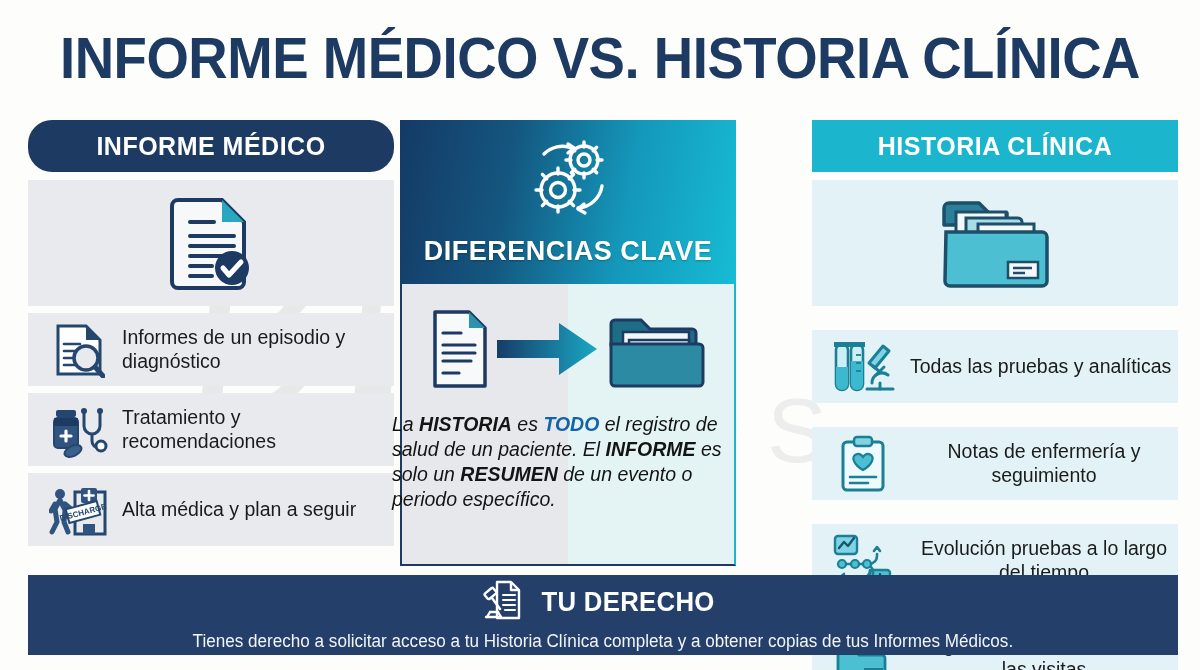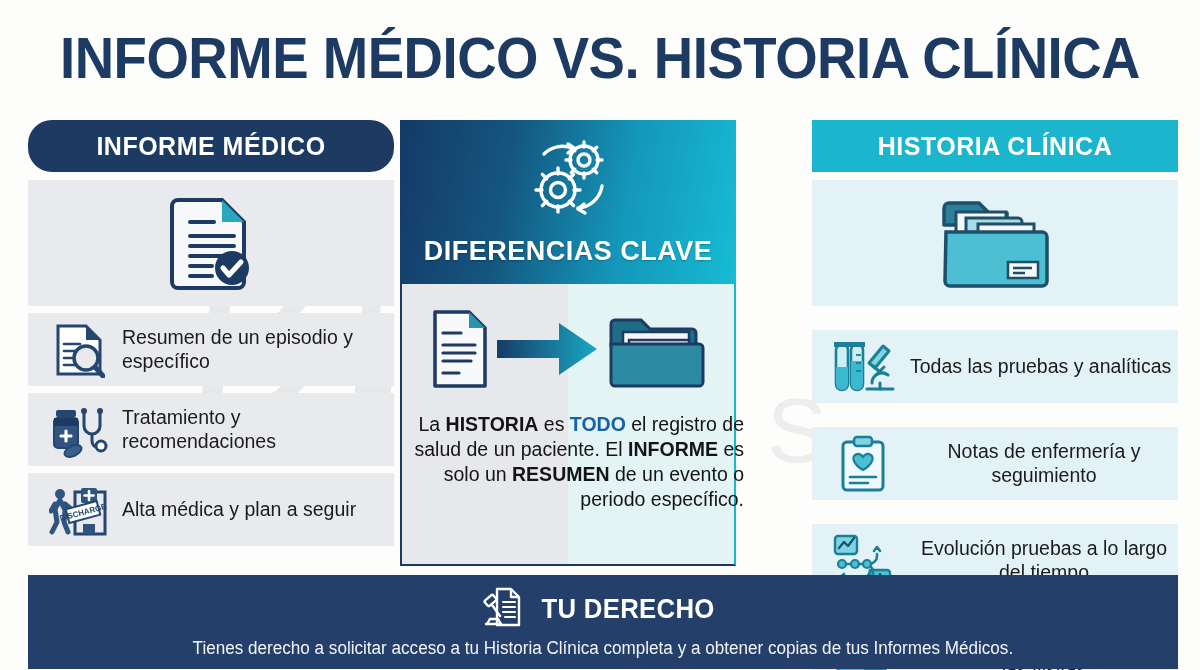--- a/index.html
+++ b/index.html
@@ -131,33 +131,34 @@
   }
   #center-illustration {
     height:128px;
     width:100%;
     display:flex; align-items:center; justify-content:center;
     gap:4px;
     padding-top:6px;
   }
   #center-text {
     width:352px;
-    text-align:right;
+    text-align:left;
     font-size:19.5px;
     line-height:1.28;
     color:#141414;
+    font-style:italic;
   }
   #center-text b { font-weight:bold; }
   #center-text .hl { color:#1463a8; font-weight:bold; }
 
   
   #banner {
     position:absolute;
     left:28px; top:575px;
-    width:1150px; height:94px;
+    width:1150px; height:80px;
     background:#24406a;
     z-index:10;
     display:flex; flex-direction:column; align-items:center; justify-content:center;
   }
   #banner-head {
     display:flex; align-items:center; gap:9px;
     margin-bottom:6px;
   }
   #banner-title {
     color:#ffffff;
@@ -217,21 +218,21 @@
             <g stroke="#25476f" stroke-width="2.6" stroke-linecap="round">
               <line x1="11" y1="22" x2="27" y2="22"></line>
               <line x1="11" y1="29" x2="27" y2="29"></line>
               <line x1="11" y1="36" x2="24" y2="36"></line>
               <line x1="11" y1="43" x2="22" y2="43"></line>
             </g>
             <circle cx="33" cy="36" r="12" fill="#e8eaee" stroke="#25476f" stroke-width="3.5"></circle>
             <line x1="42" y1="45" x2="50" y2="54" stroke="#25476f" stroke-width="5" stroke-linecap="round"></line>
           </svg>
         </div>
-        <div class="row-text">Resumen de un episodio y específico</div>
+        <div class="row-text">Informes de un episodio y diagnóstico</div>
       </div>
 
       <div class="list-row">
         <div class="row-icon">
           <svg width="58" height="56" viewBox="0 0 58 56">
             <rect x="6" y="8" width="20" height="7" rx="2" fill="#25476f"></rect>
             <rect x="4" y="16" width="24" height="30" rx="4" fill="#2f5480" stroke="#25476f" stroke-width="2"></rect>
             <rect x="4" y="16" width="24" height="8" fill="#1d3a63"></rect>
             <g stroke="#fff" stroke-width="3.2" stroke-linecap="round">
               <line x1="16" y1="29" x2="16" y2="39"></line>

